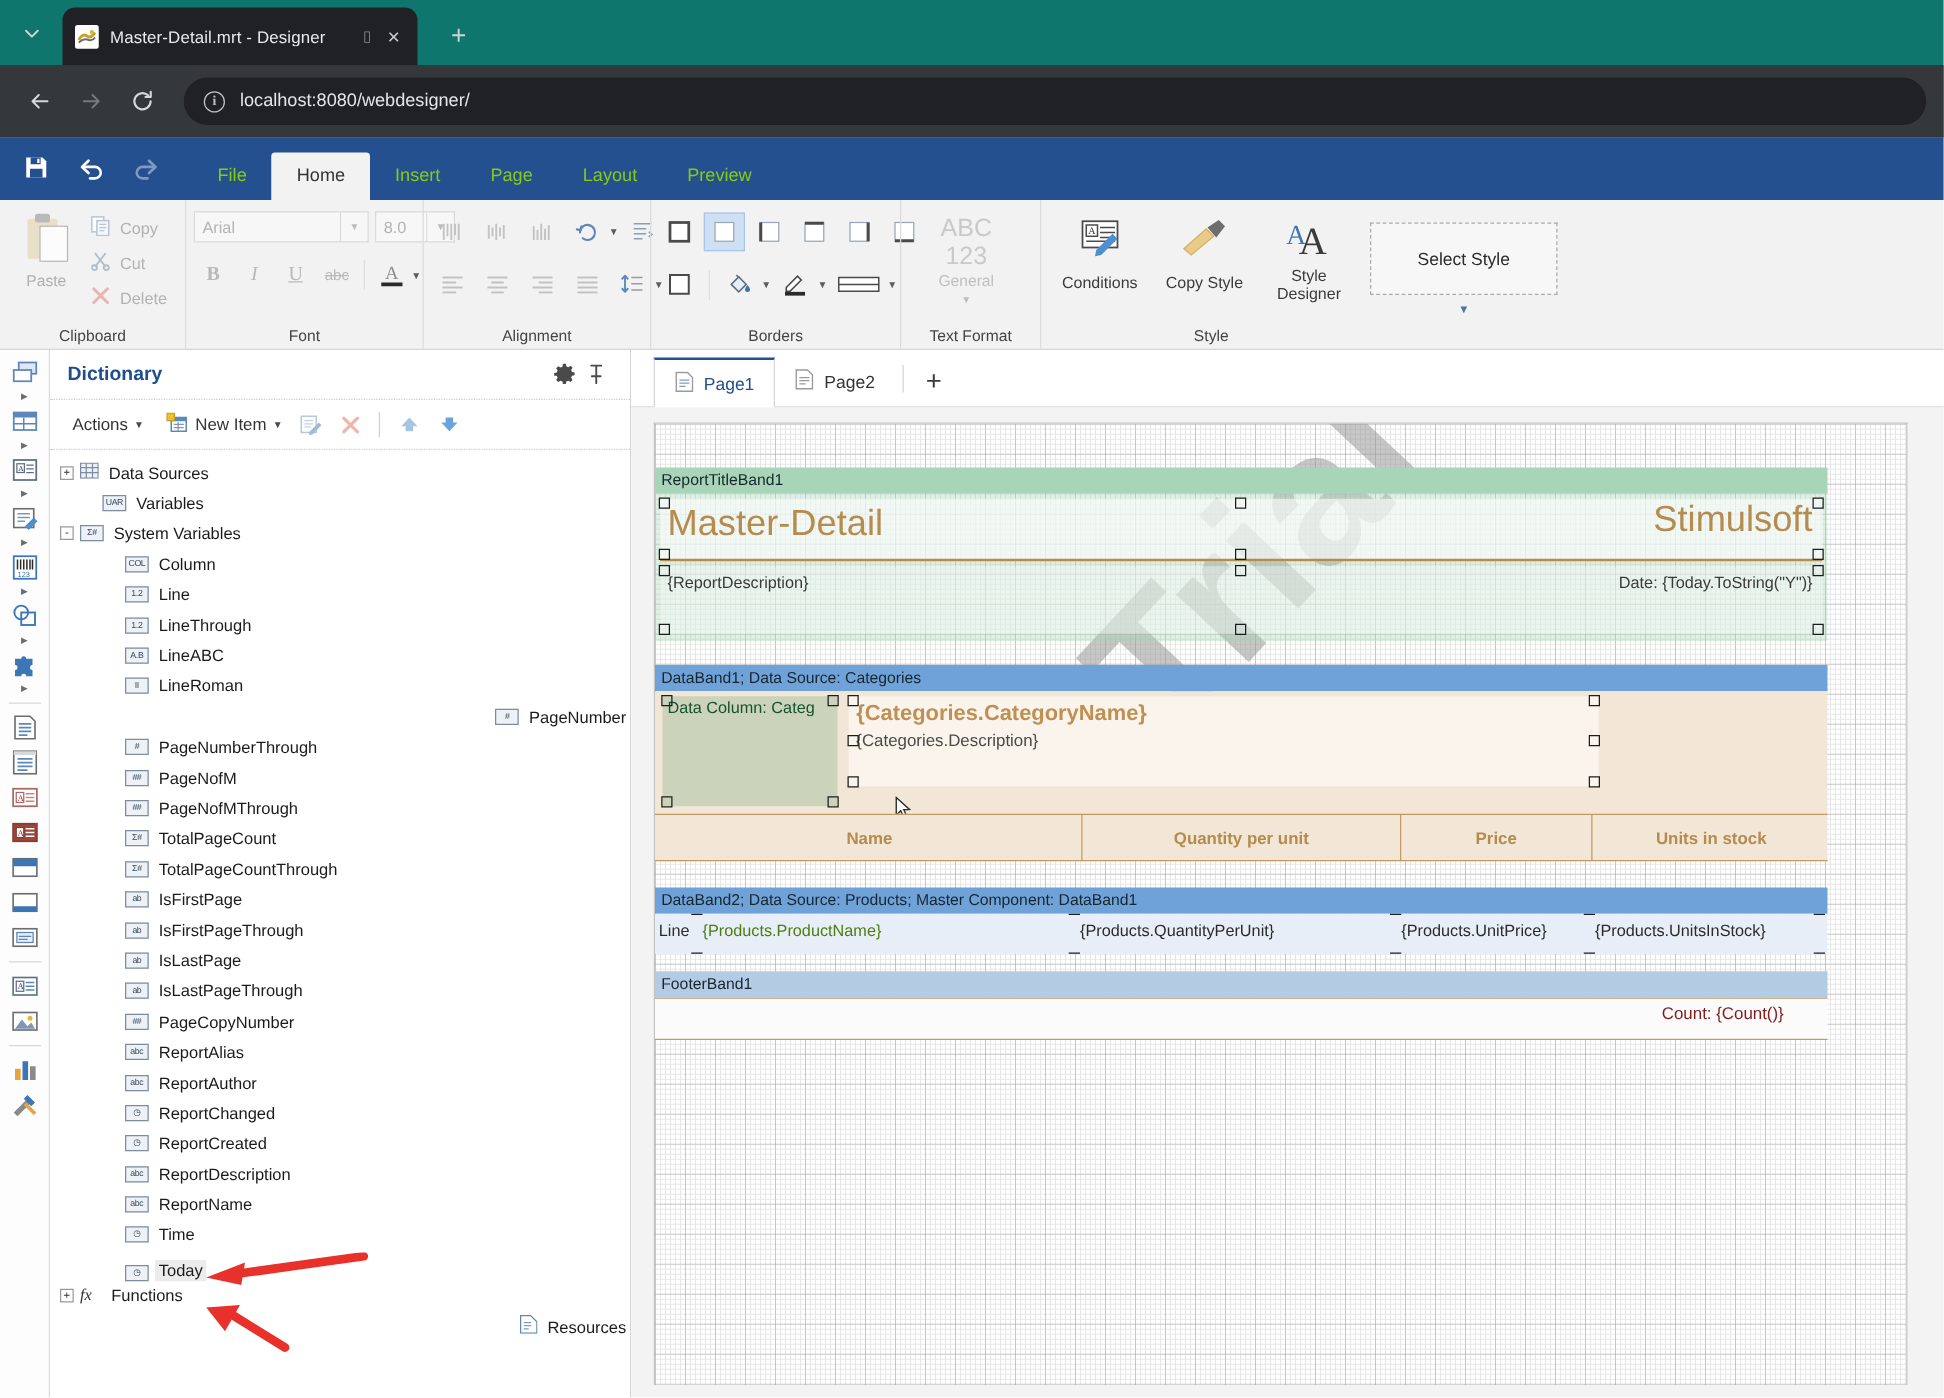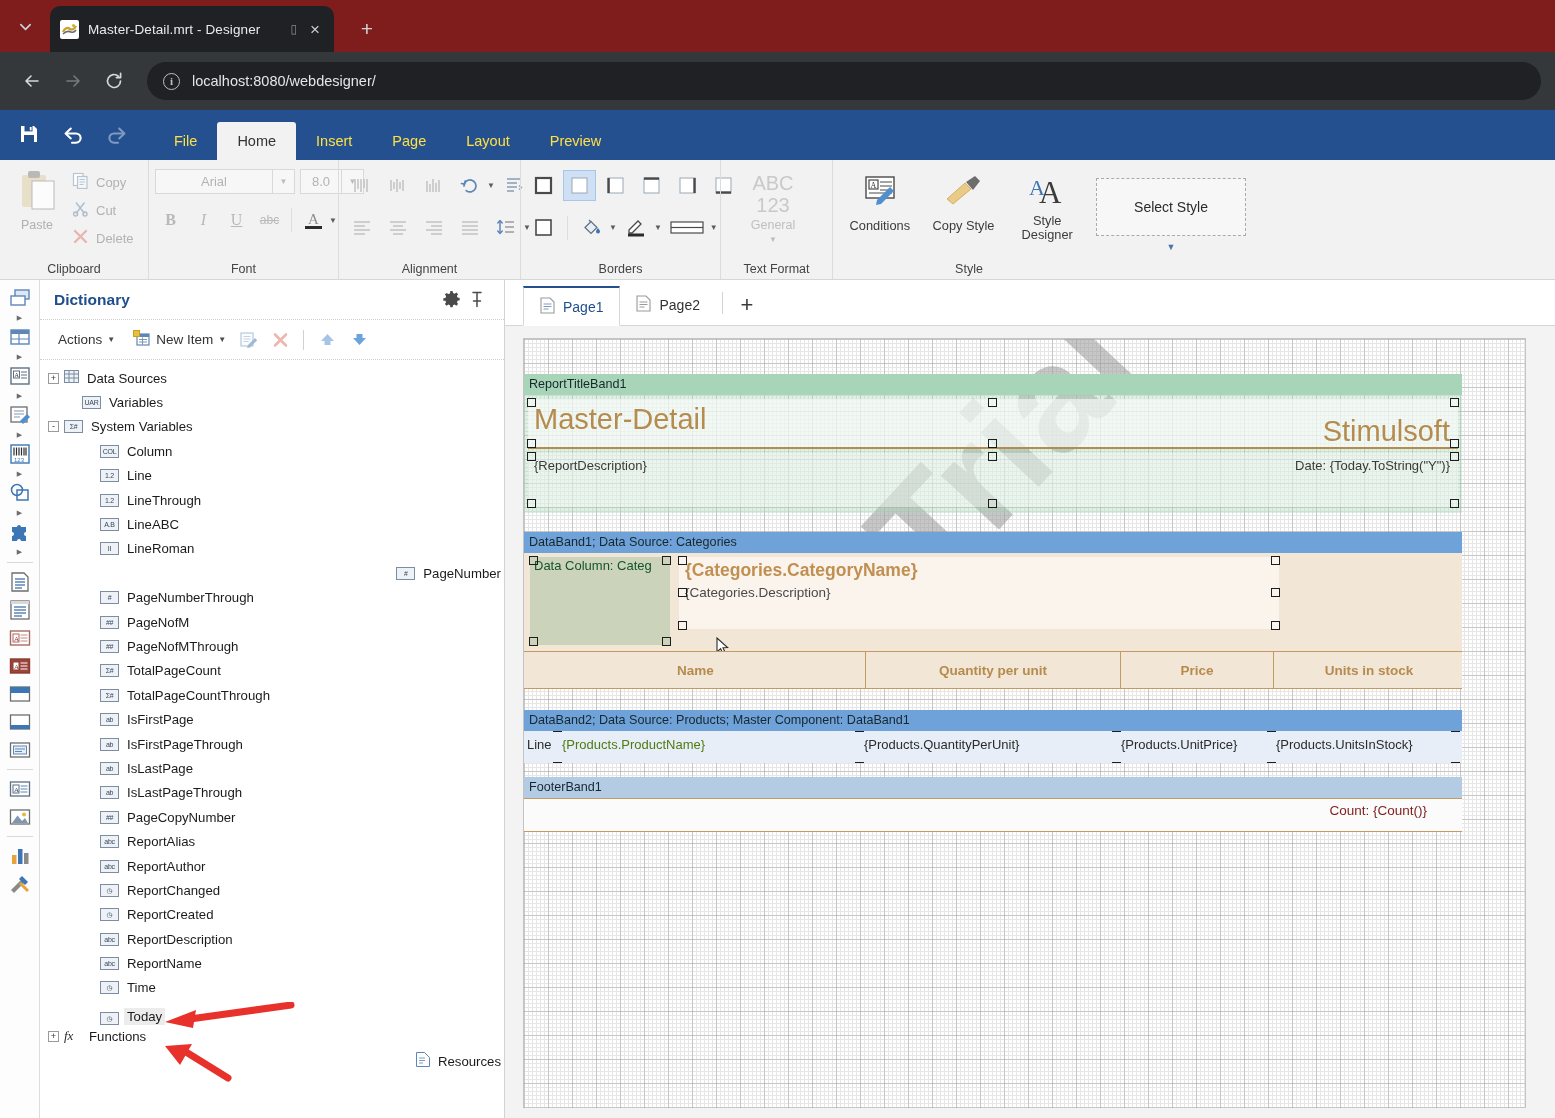--- a/index.html
+++ b/index.html
@@ -5,21 +5,21 @@
   * { box-sizing: border-box; margin:0; padding:0; }
   html,body { width:1555px; height:1118px; overflow:hidden; }
   body {
     font-family: "Liberation Sans", sans-serif;
     background:#ffffff;
     font-size:13px;
     color:#222;
   }
 
   
-  #browser-chrome { width:1555px; height:110px; background:#7f1d1d; position:relative;text-decoration:underline; }
+  #browser-chrome { width:1555px; height:110px; background:#0f766e; position:relative;text-decoration:underline; }
   .tabstrip { height:52px; position:relative; }
   .tab-list-btn {
     position:absolute; left:6px; top:6px; width:38px; height:40px;
     display:flex; align-items:center; justify-content:center;
     color:#cfd2d4; border-radius:6px;
   }
   .tab {
     position:absolute; left:50px; top:6px; width:284px; height:46px;
     background:#202124; border-radius:10px 10px 0 0;
     display:flex; align-items:center; padding:0 10px; gap:9px;
@@ -64,21 +64,21 @@
     height:50px; background:#24508f; display:flex; align-items:flex-end; padding-left:8px;
   }
   .qa-group { display:flex; align-items:center; height:50px; gap:2px; padding-bottom:3px; }
   .qa-btn {
     width:42px; height:44px; display:flex; align-items:center; justify-content:center;
     color:#fff;
   }
   .qa-btn.dim { color:#7e9ac0; }
   .ribbon-tab {
     padding:0 20px; height:38px; display:flex; align-items:center; justify-content:center;
-    color:#fde047; font-size:14.5px; white-space:nowrap;
+    color:#84cc16; font-size:14.5px; white-space:nowrap;
   }
   .ribbon-tab.active {
     background:#f2f2f2; color:#333; border-radius:3px 3px 0 0;
   }
 
   #ribbon-body {
     height:120px; background:#f2f2f2; border-bottom:1px solid #d6d6d6;
     display:flex; align-items:stretch;
   }
   .rgroup { position:relative; display:flex; flex-direction:column; padding:4px 6px 0 6px; }
@@ -419,21 +419,21 @@
             </svg>
           </span>
           <span>Delete</span>
         </div>
       </div>
     </div>
     <div class="rgroup-label">Clipboard</div>
   </div>
 
   <div class="rgroup" style="width:190px">
-    <div class="rgroup-body" style="flex-direction:column; align-items:flex-start;text-align:center;">
+    <div class="rgroup-body" style="flex-direction:column; align-items:flex-start;">
       <div class="font-row1">
         <div class="font-name">Arial</div>
         <div class="spin-btn">▼</div>
         <div class="font-size">8.0</div>
         <div class="spin-btn">▼</div>
       </div>
       <div class="font-row2">
         <div class="fbtn" style="font-weight:bold;font-family:'Liberation Serif',serif;">B</div>
         <div class="fbtn" style="font-style:italic;font-family:'Liberation Serif',serif;">I</div>
         <div class="fbtn" style="text-decoration:underline;font-family:'Liberation Serif',serif;">U</div>
@@ -1085,21 +1085,21 @@
         <div class="grid"></div>
         <div class="grid2"></div>
         <div class="watermark">Trial</div>
 
         <div class="band" style="top:35px; width:938px;">
           <div class="band-hdr hdr-green">ReportTitleBand1</div>
           <div style="position:relative; height:118px; background:rgba(168,213,183,.38);">
 
             <div class="comp" style="left:4px; top:4px; width:930px; height:50px; background:rgba(255,255,255,.62); border-bottom:2px solid #b58b4e;">
               <div class="txt-title" style="position:absolute;left:6px;top:4px;">Master-Detail</div>
-              <div class="txt-brand" style="position:absolute;right:8px;top:16px;">Stimulsoft</div>
+              <div class="txt-brand" style="position:absolute;right:8px;top:1px;">Stimulsoft</div>
               <div class="marks">
                 <span class="mk-tl"></span>
                   <span class="mk-tr"></span>
                 <span class="mk-bl"></span>
                   <span class="mk-br"></span>
                 <span class="mk-tc"></span>
                   <span class="mk-bc"></span>
               </div>
             </div>
 

